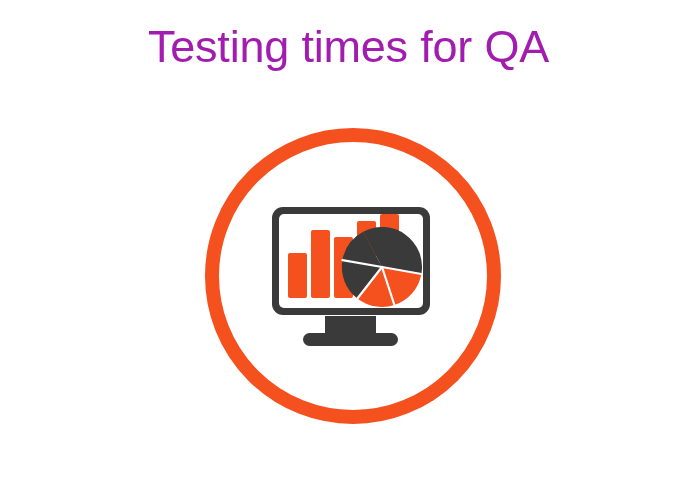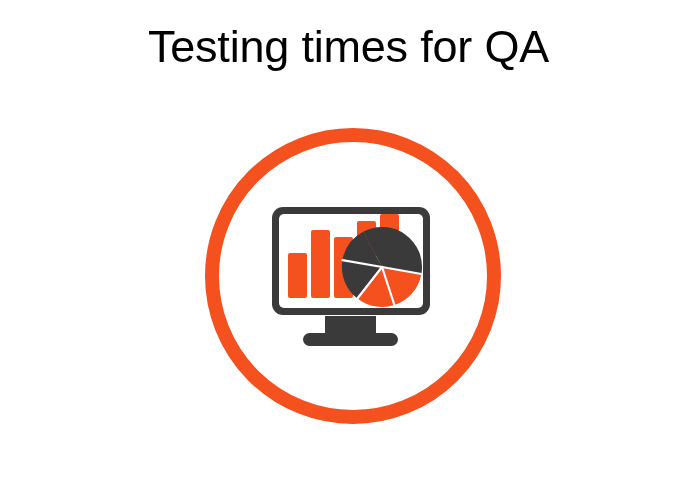--- a/index.html
+++ b/index.html
@@ -22,21 +22,21 @@
     position: absolute;
     left: 0;
     top: 22px;
     width: 697px;
     text-align: center;
     font-family: "Liberation Sans", sans-serif;
     font-size: 45px;
     font-weight: 400;
     line-height: 1.12;
     letter-spacing: -0.2px;
-    color: #000000;
+    color: #a21caf;
     white-space: nowrap;
   }
   #badge {
     position: absolute;
     left: 203px;
     top: 126px;
     width: 300px;
     height: 300px;
   }
   #badge svg {

